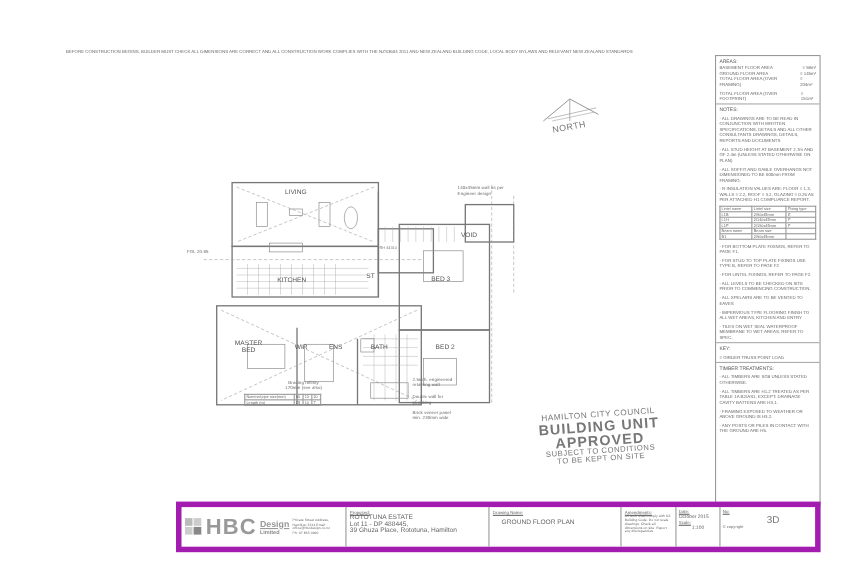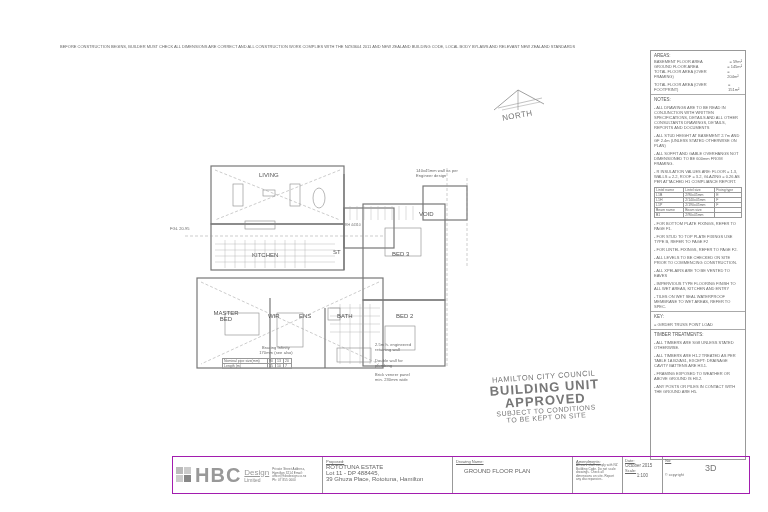--- a/index.html
+++ b/index.html
@@ -9,21 +9,21 @@
   .tiny { font-size:4px; line-height:5px; color:#666; letter-spacing:0.1px; }
   .topnote { left:60px; top:44px; width:620px; font-size:4px; color:#666; white-space:nowrap; }
   .sidebar { left:650px; top:50px; width:94px; height:408px; border:1px solid #999; background:#fff; }
   .sb-section { border-bottom:1px solid #aaa; padding:2px 3px; }
   .sb-row { display:flex; justify-content:space-between; font-size:4px; line-height:5px; color:#666; }
   .sb-head { font-size:4.5px; color:#555; margin-bottom:1px; }
   .note { font-size:4px; line-height:5px; color:#666; margin-top:3px; }
   .lintel { border-collapse:collapse; font-size:3.5px; color:#666; width:88px; margin-top:3px; }
   .lintel td { border:0.5px solid #999; padding:0 1px; height:4px; }
   .plan { left:185px; top:108px; width:300px; height:300px; }
-  .titleblock { left:172px; top:456px; width:576px; height:36px; border:1px solid #a21caf; display:flex; }
+  .titleblock { left:160px; top:456px; width:576px; height:36px; border:5px solid #a21caf; display:flex; }
   .tb-cell { border-right:1px solid #999; height:100%; box-sizing:border-box; padding:2px 3px; }
   .tb-label { font-size:4px; color:#666; text-decoration:underline; }
   .tb-val { font-size:6px; color:#666; }
   .logo-hbc { font-size:20px; font-weight:bold; color:#999; letter-spacing:1px; }
   .stamp { left:475px; top:372px; width:140px; transform:rotate(-4deg); text-align:center; color:#777; }
   .stamp .l1 { font-size:7.5px; letter-spacing:0.5px; }
   .stamp .l2 { font-size:13px; font-weight:bold; letter-spacing:1px; line-height:13px; }
   .stamp .l3 { font-size:13px; font-weight:bold; letter-spacing:1px; line-height:13px; }
   .stamp .l4 { font-size:7px; letter-spacing:0.5px; }
   .north { left:492px; top:86px; }
@@ -250,21 +250,21 @@
 
 <div class="abs titleblock">
   <div class="tb-cell" style="width:150px;display:flex;align-items:center;gap:3px;">
     <svg width="16" height="16">
       <rect x="0" y="0" width="7" height="7" fill="#bbb"></rect>
         <rect x="8" y="0" width="7" height="7" fill="#ccc"></rect>
       <rect x="0" y="8" width="7" height="7" fill="#ccc"></rect>
         <rect x="8" y="8" width="7" height="7" fill="#888"></rect>
     </svg>
     <span class="logo-hbc">HBC</span>
-    <span style="display:flex;flex-direction:column;">
+    <span style="display:flex;flex-direction:column;font-weight:bold;">
       <span style="font-size:8px;color:#999;text-decoration:underline;">Design</span>
       <span style="font-size:5px;color:#888;">Limited</span>
     </span>
     <span class="tiny" style="font-size:3px;line-height:3.5px;width:34px;">Private Street Address, Hamilton 3214 Email: office@hbcdesign.co.nz Ph: 07 855 0000</span>
   </div>
   <div class="tb-cell" style="width:130px;">
     <div class="tb-label">Proposed:</div>
     <div class="tb-val">ROTOTUNA ESTATE</div>
     <div class="tb-val">Lot 11 - DP 488445,</div>
     <div class="tb-val">39 Ghuza Place, Rototuna, Hamilton</div>

